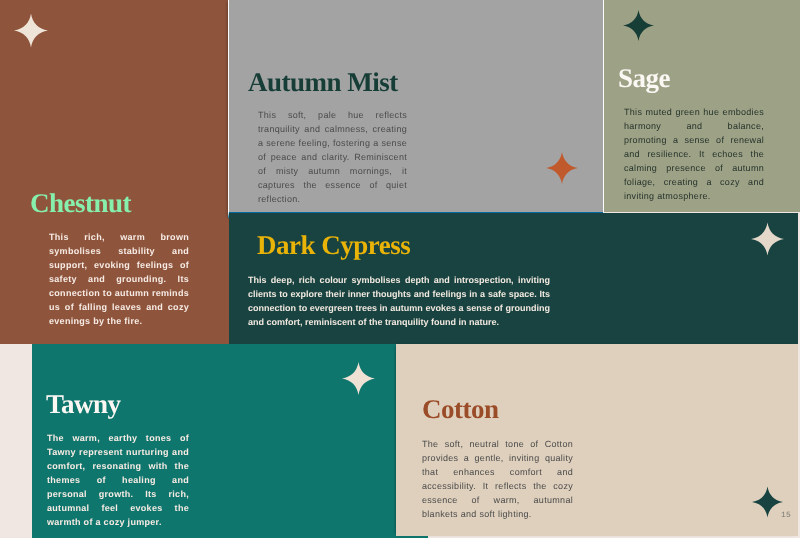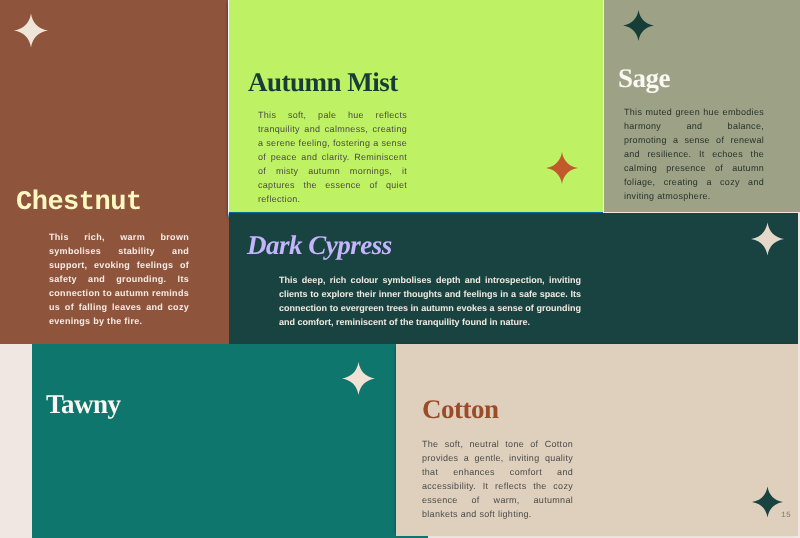--- a/index.html
+++ b/index.html
@@ -33,37 +33,37 @@
     font-family: "Liberation Sans", sans-serif;
     text-align: justify;
     margin: 0;
     font-size: 9px;
     line-height: 14px;
     letter-spacing: 0.3px;
   }
 
   
   #p-chestnut { left: 0; top: 0; width: 229px; height: 344px; background: #8f543c; }
-  #p-chestnut .h-title { position:absolute; left: 16px; top: 188px; font-size: 27px; color: #fef9c3; font-family: Liberation Mono, monospace; }
+  #p-chestnut .h-title { position:absolute; left: 30px; top: 188px; font-size: 27px; color: #86efac; }
   #p-chestnut .body-copy { position:absolute; left: 15px; top: 230px; width: 140px; color: #f6ece5; font-weight: 700; margin-left: 34px; }
 
   
-  #p-mist { left: 228px; top: 0; width: 374px; height: 212px; background: #bef264; border-right: 1px solid #fefdfd; border-bottom: 6px solid #0369a1; border-left: 1px solid #fefdfd; box-shadow: -2px 0 3px -1px rgba(0,0,0,0.22), 0 2px 3px -1px rgba(0,0,0,0.22); box-sizing: content-box; }
+  #p-mist { left: 228px; top: 0; width: 374px; height: 212px; background: #a3a3a3; border-right: 1px solid #fefdfd; border-bottom: 6px solid #0369a1; border-left: 1px solid #fefdfd; box-shadow: -2px 0 3px -1px rgba(0,0,0,0.22), 0 2px 3px -1px rgba(0,0,0,0.22); box-sizing: content-box; }
   #p-mist .h-title { position:absolute; left: 19px; top: 67px; font-size: 27px; color: #173d37; }
   #p-mist .body-copy { position:absolute; left: 29px; top: 108px; width: 149px; color: #4b4b4b; }
 
   
   #p-sage { left: 604px; top: 0; width: 210px; height: 212px; background: #9da286; }
   #p-sage .h-title { position:absolute; left: 14px; top: 63px; font-size: 27px; color: #fbf7f3; }
   #p-sage .body-copy { position:absolute; left: 14px; top: 105px; width: 140px; color: #26332c; margin-left: 6px; }
 
   
   #p-cypress { left: 229px; top: 213px; width: 569px; height: 131px; background: #184340; }
-  #p-cypress .h-title { position:absolute; left: 18px; top: 17px; font-size: 27px; color: #c4b5fd; font-style: italic; }
-  #p-cypress .body-copy { position:absolute; left: 19px; top: 60px; width: 302px; color: #f2e9e0; font-weight: 700; letter-spacing: 0; margin-left: 31px; }
+  #p-cypress .h-title { position:absolute; left: 28px; top: 17px; font-size: 27px; color: #eab308; }
+  #p-cypress .body-copy { position:absolute; left: 19px; top: 60px; width: 302px; color: #f2e9e0; font-weight: 700; letter-spacing: 0; }
 
   
   #p-tawny { left: 0; top: 344px; width: 396px; height: 236px; background: #0f766e; margin-left: 32px; }
   #p-tawny .h-title { position:absolute; left: 14px; top: 45px; font-size: 27px; color: #fbf7f3; }
   #p-tawny .body-copy { position:absolute; left: 15px; top: 87px; width: 142px; color: #f8ece4; font-weight: 700; }
 
   
   #p-cotton { left: 396px; top: 344px; width: 402px; height: 192px; background: #dfd0bd; box-shadow: -2px 0 3px -2px rgba(0,0,0,0.45); }
   #p-cotton .h-title { position:absolute; left: 26px; top: 50px; font-size: 27px; color: #9a4b28; }
   #p-cotton .body-copy { position:absolute; left: 26px; top: 93px; width: 151px; color: #4b4b4b; }
@@ -91,20 +91,21 @@
     <p class="body-copy">This muted green hue embodies harmony and balance, promoting a sense of renewal and resilience. It echoes the calming presence of autumn foliage, creating a cozy and inviting atmosphere.</p>
   </div>
 
   <div class="panel" id="p-cypress">
     <h2 class="h-title">Dark Cypress</h2>
     <p class="body-copy">This deep, rich colour symbolises depth and introspection, inviting clients to explore their inner thoughts and feelings in a safe space. Its connection to evergreen trees in autumn evokes a sense of grounding and comfort, reminiscent of the tranquility found in nature.</p>
   </div>
 
   <div class="panel" id="p-tawny">
     <h2 class="h-title">Tawny</h2>
+    <p class="body-copy">The warm, earthy tones of Tawny represent nurturing and comfort, resonating with the themes of healing and personal growth. Its rich, autumnal feel evokes the warmth of a cozy jumper.</p>
   </div>
 
   <div class="panel" id="p-cotton">
     <h2 class="h-title">Cotton</h2>
     <p class="body-copy">The soft, neutral tone of Cotton provides a gentle, inviting quality that enhances comfort and accessibility. It reflects the cozy essence of warm, autumnal blankets and soft lighting.</p>
   </div>
 
   <svg class="star" style="left:14px;top:13px" width="34" height="35" viewBox="0 0 100 100">
       <path d="M50 0 C54.5 28 72 45.5 100 50 C72 54.5 54.5 72 50 100 C45.5 72 28 54.5 0 50 C28 45.5 45.5 28 50 0 Z" fill="#efe4d8"></path>
     </svg>

